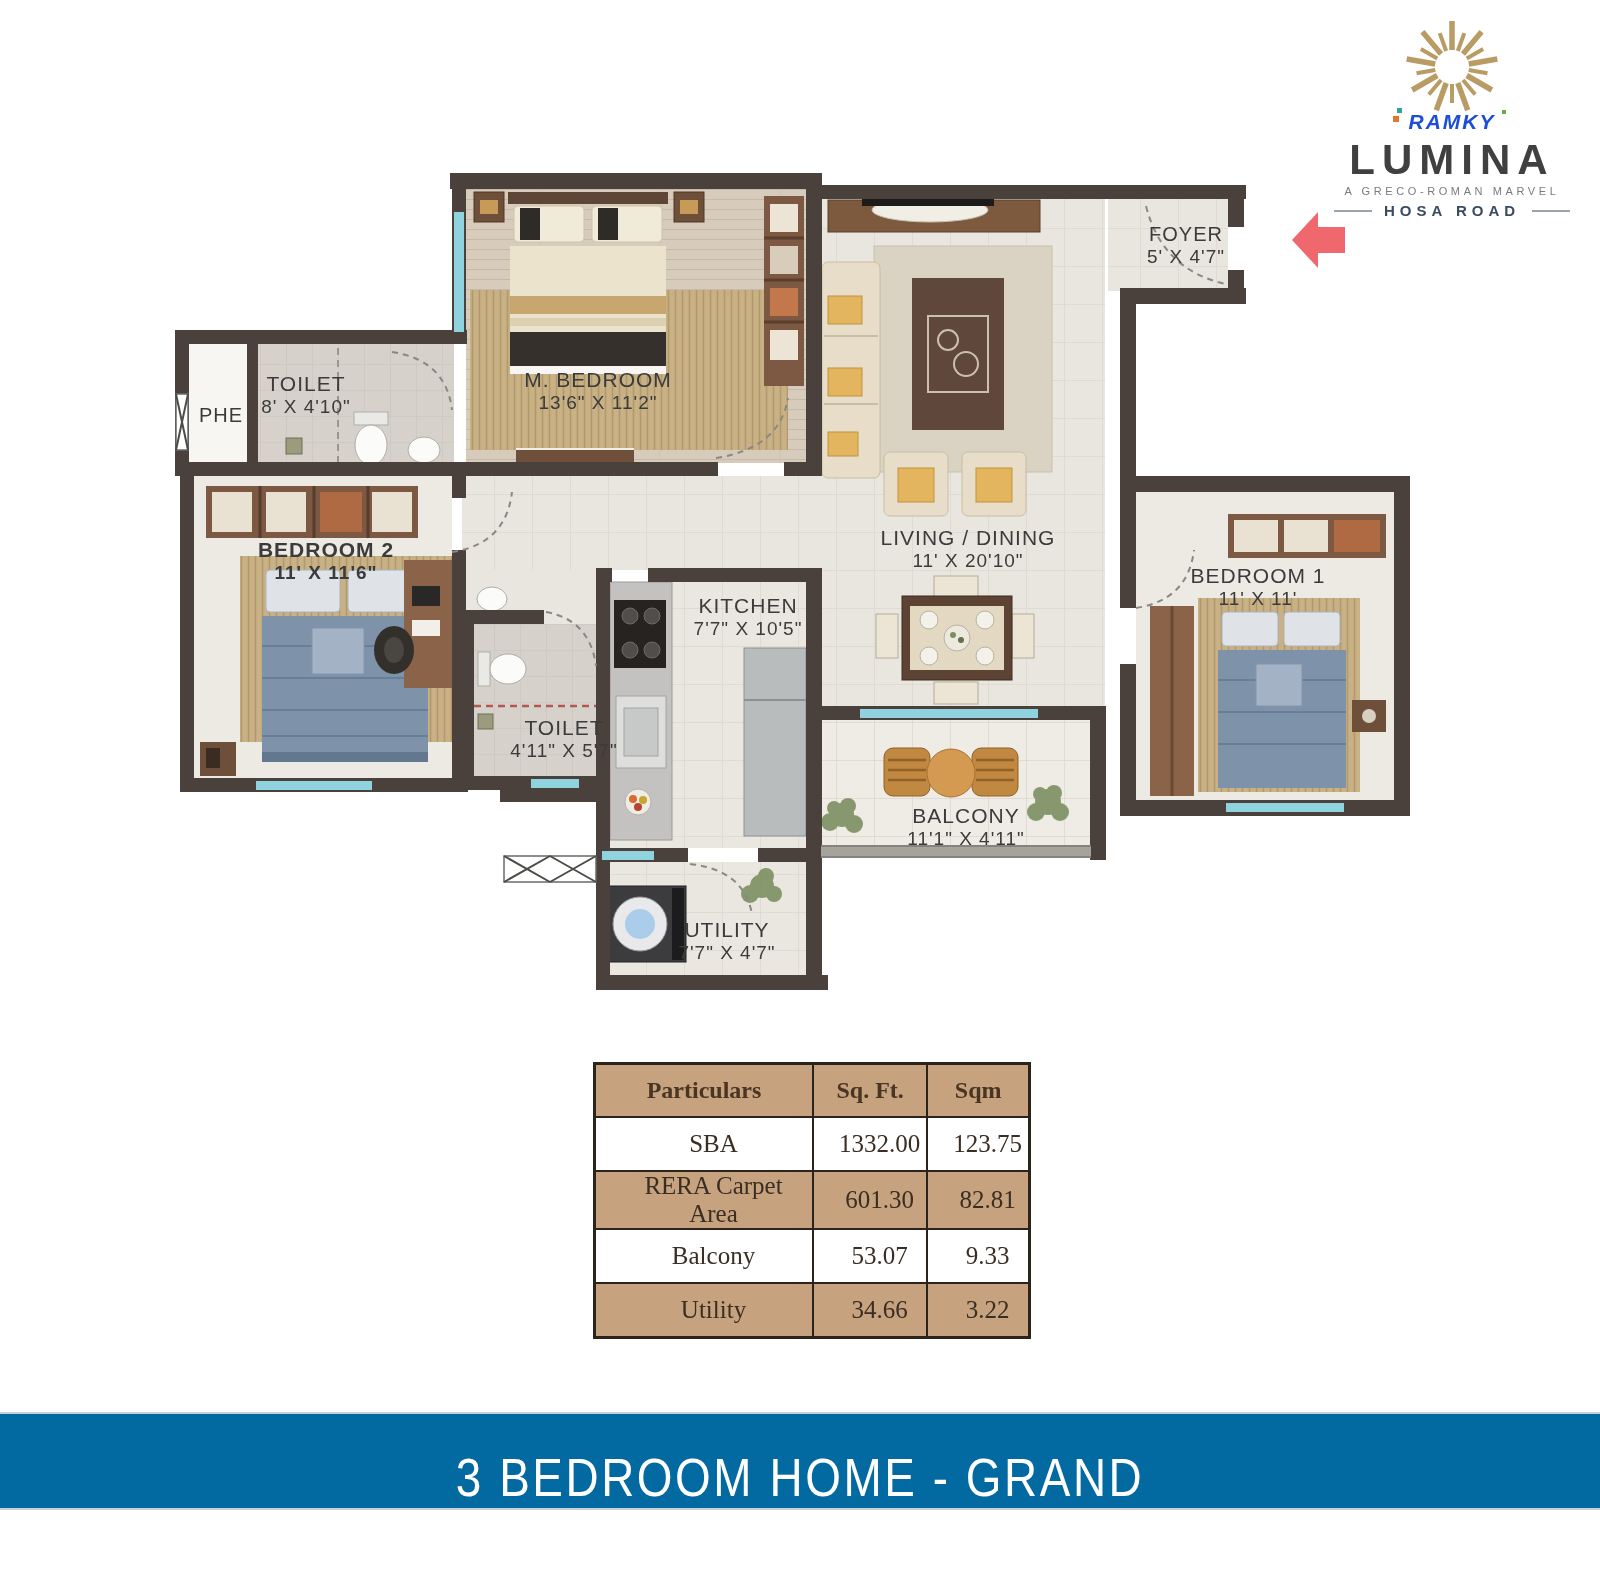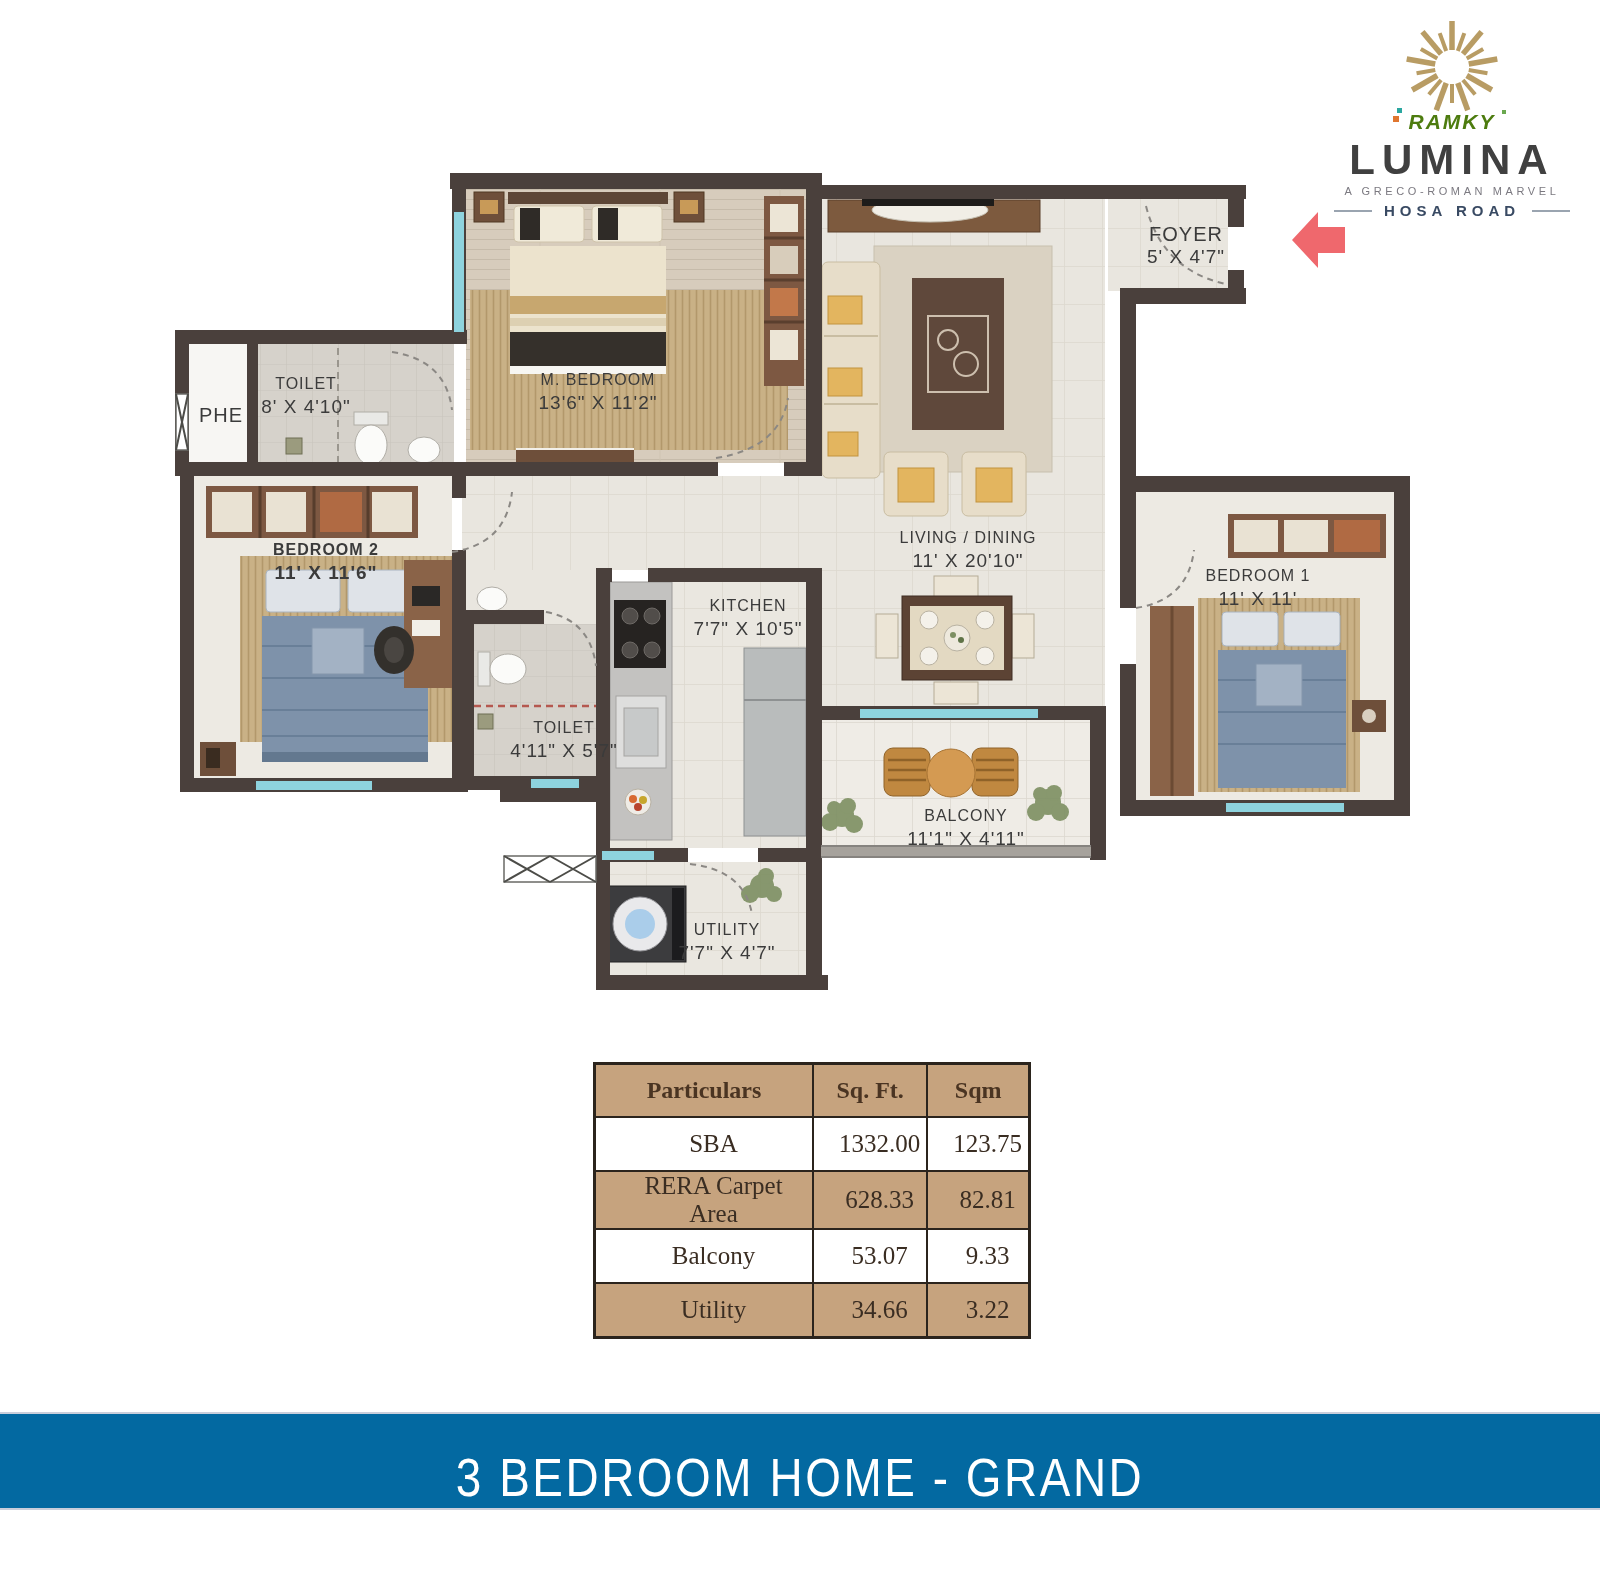--- a/index.html
+++ b/index.html
@@ -3,30 +3,30 @@
 <meta charset="utf-8">
 <style>
   html,body{margin:0;padding:0;background:#ffffff;}
   .page{position:relative;width:1600px;height:1593px;background:#ffffff;overflow:hidden;
         font-family:"Liberation Sans", sans-serif;}
   svg{display:block;}
   .plan{position:absolute;left:0;top:0;}
 
   
   .room-label{position:absolute;transform:translateX(-50%);text-align:center;color:#3b3b3b;z-index:5;}
-  .room-label .name{font-size:16px;line-height:24px;letter-spacing:1px;white-space:nowrap;}
+  .room-label .name{font-size:21px;line-height:24px;letter-spacing:1px;white-space:nowrap;}
   .room-label .dims{font-size:19px;line-height:22px;letter-spacing:1px;white-space:nowrap;}
   .room-label .dims:empty{display:none;}
   .room-label.small .name{font-size:20px;}
 
   
   .logo{position:absolute;left:1322px;top:20px;width:260px;display:flex;flex-direction:column;
         align-items:center;z-index:6;}
   .brandrow{position:relative;height:26px;margin-top:-4px;}
-  .brand-text{font-size:21px;font-weight:bold;letter-spacing:2px;color:#4d7c0f;font-style:italic;}
+  .brand-text{font-size:21px;font-weight:bold;letter-spacing:2px;color:#1d4ed8;font-style:italic;}
   .sq{position:absolute;display:block;}
   .sq.teal{width:5px;height:5px;background:#2ba7a0;left:-12px;top:-2px;}
   .sq.orange{width:6px;height:6px;background:#e0762f;left:-16px;top:6px;}
   .sq.green{width:4px;height:4px;background:#6aa84f;right:-10px;top:0px;}
   .lumina{font-size:42px;font-weight:600;letter-spacing:7px;color:#404040;line-height:44px;margin-top:2px;}
   .tagline{font-size:11px;letter-spacing:3.6px;color:#7b7980;margin-top:3px;white-space:nowrap;}
   .road{display:flex;align-items:center;gap:12px;margin-top:5px;color:#394a63;}
   .road .txt{font-size:15px;font-weight:600;letter-spacing:5px;}
   .road .line{display:block;width:38px;height:2px;background:#9aa4b0;}
 
@@ -427,21 +427,21 @@
       </tr>
     </thead>
     <tbody>
       <tr class="white">
         <td>SBA</td>
         <td>1332.00</td>
         <td>123.75</td>
       </tr>
       <tr class="tan">
         <td>RERA Carpet Area</td>
-        <td>628.33</td>
+        <td>601.30</td>
         <td>82.81</td>
       </tr>
       <tr class="white">
         <td>Balcony</td>
         <td>53.07</td>
         <td>9.33</td>
       </tr>
       <tr class="tan">
         <td>Utility</td>
         <td>34.66</td>

